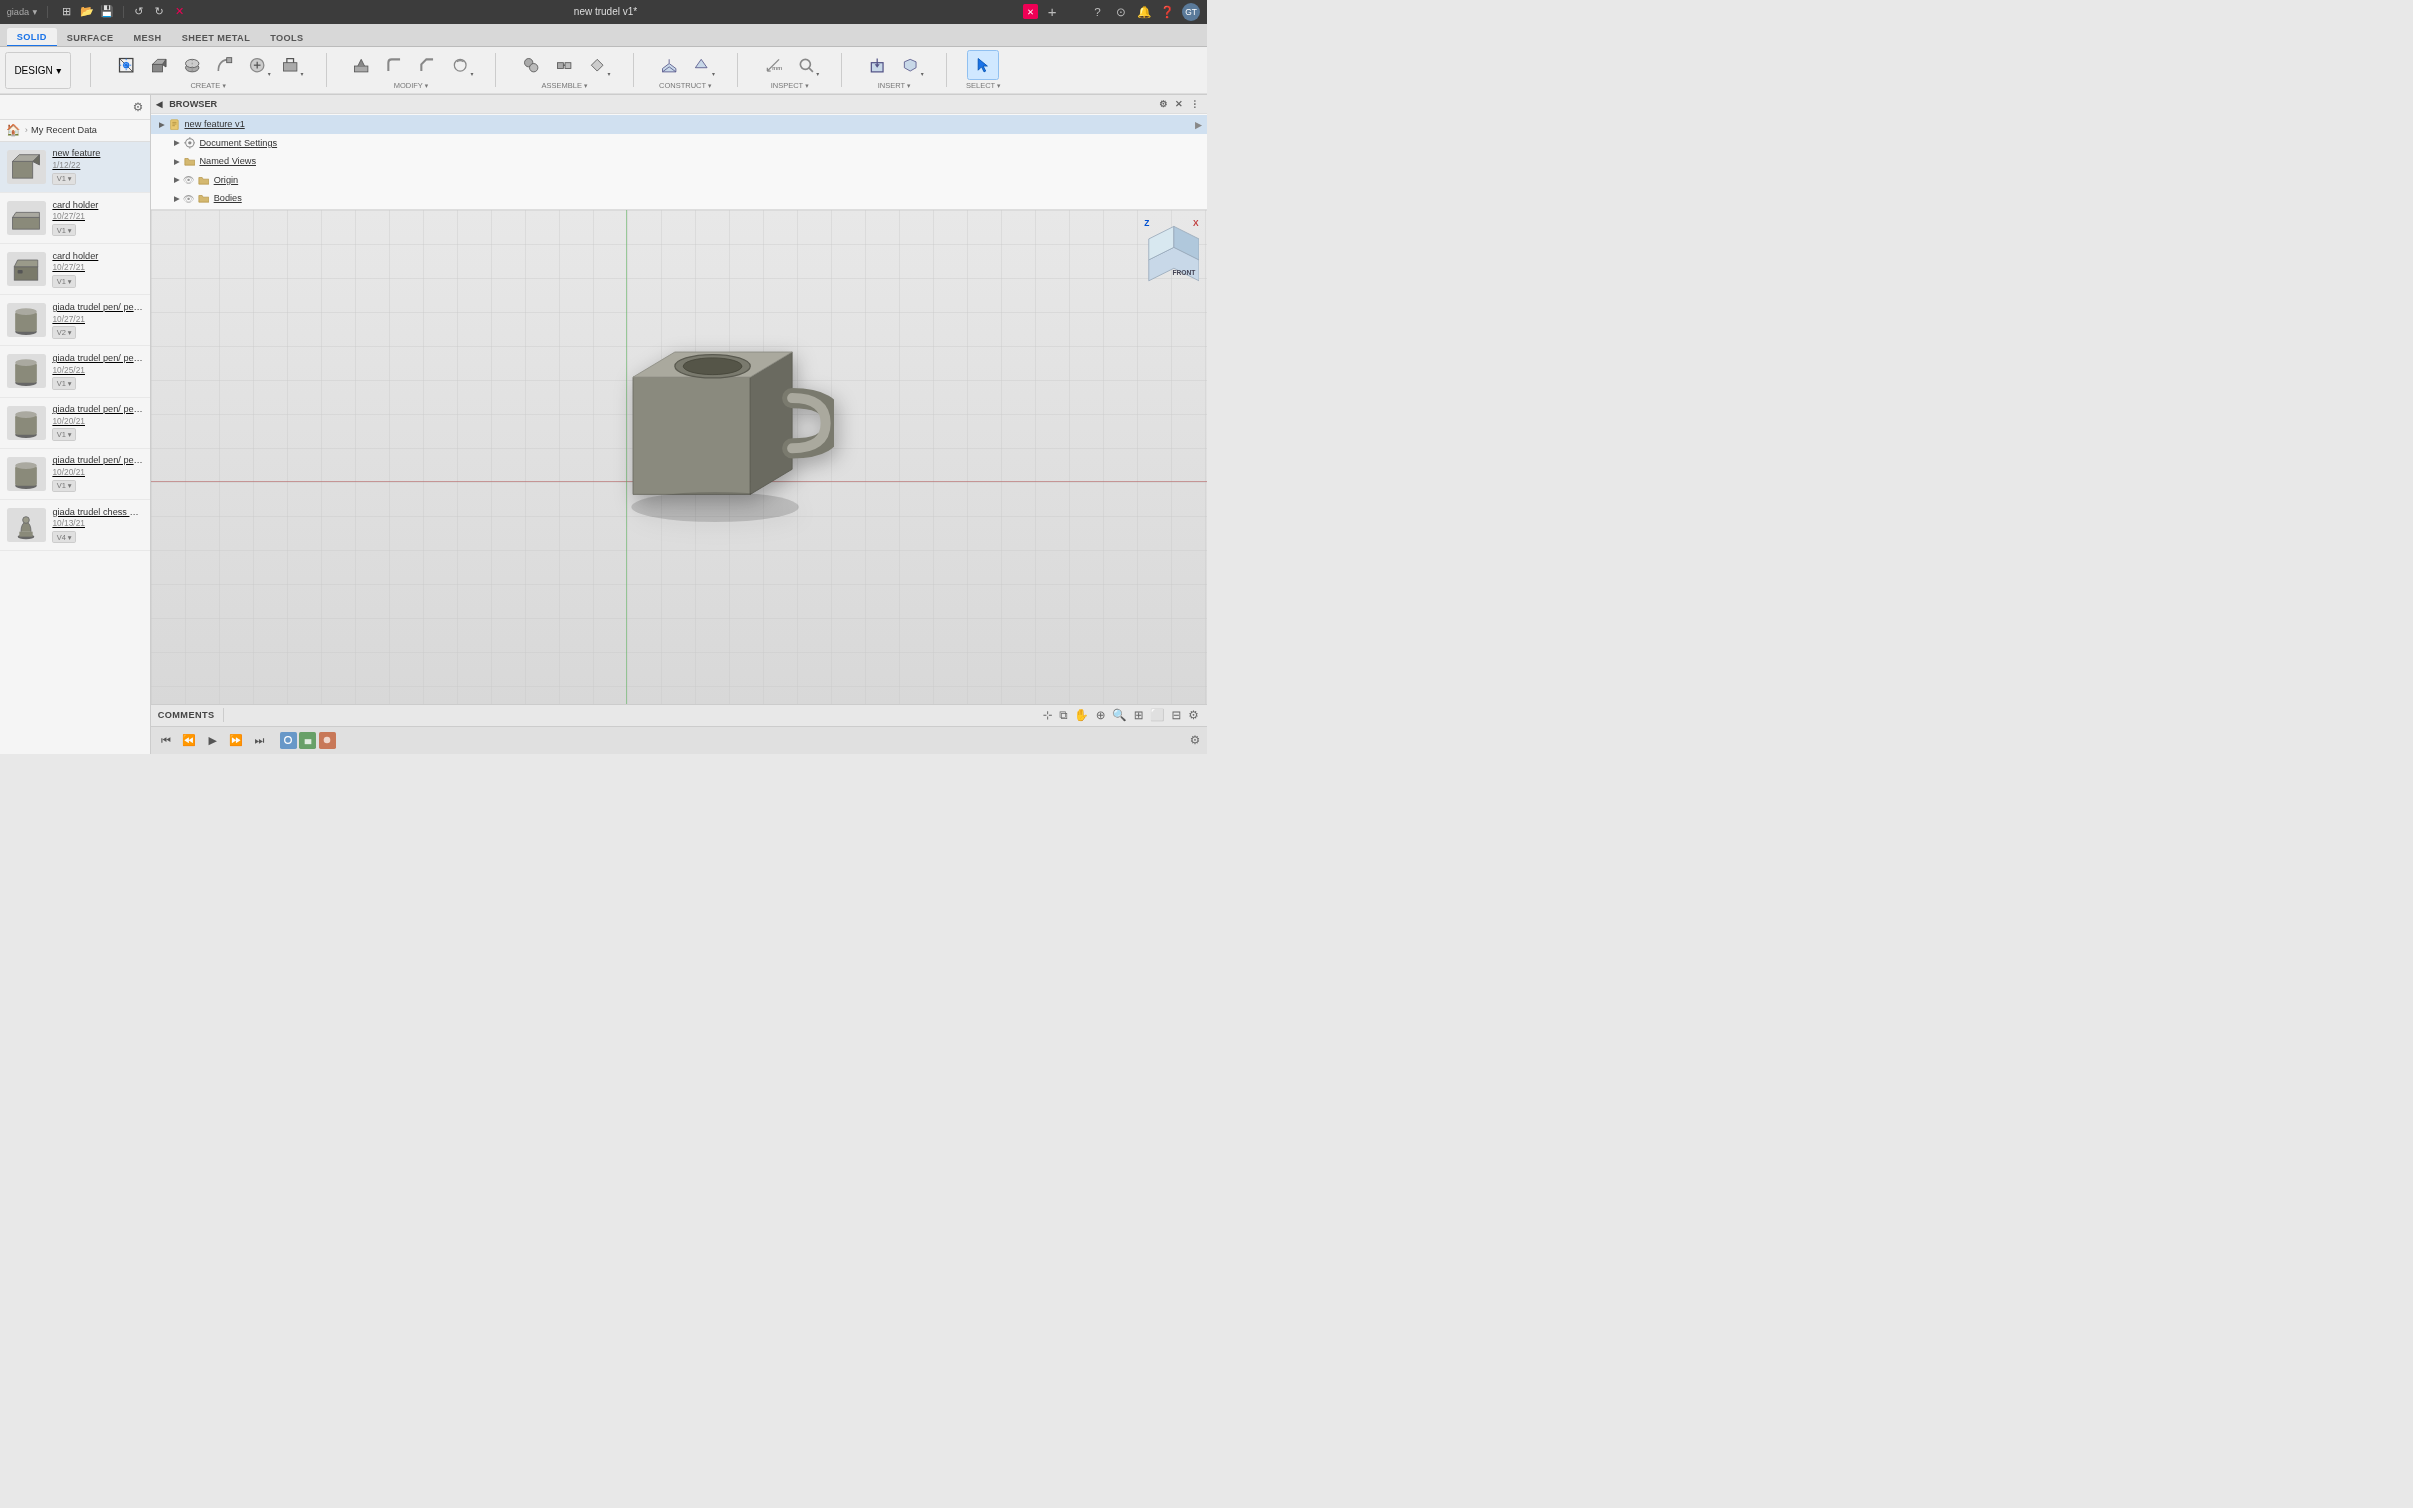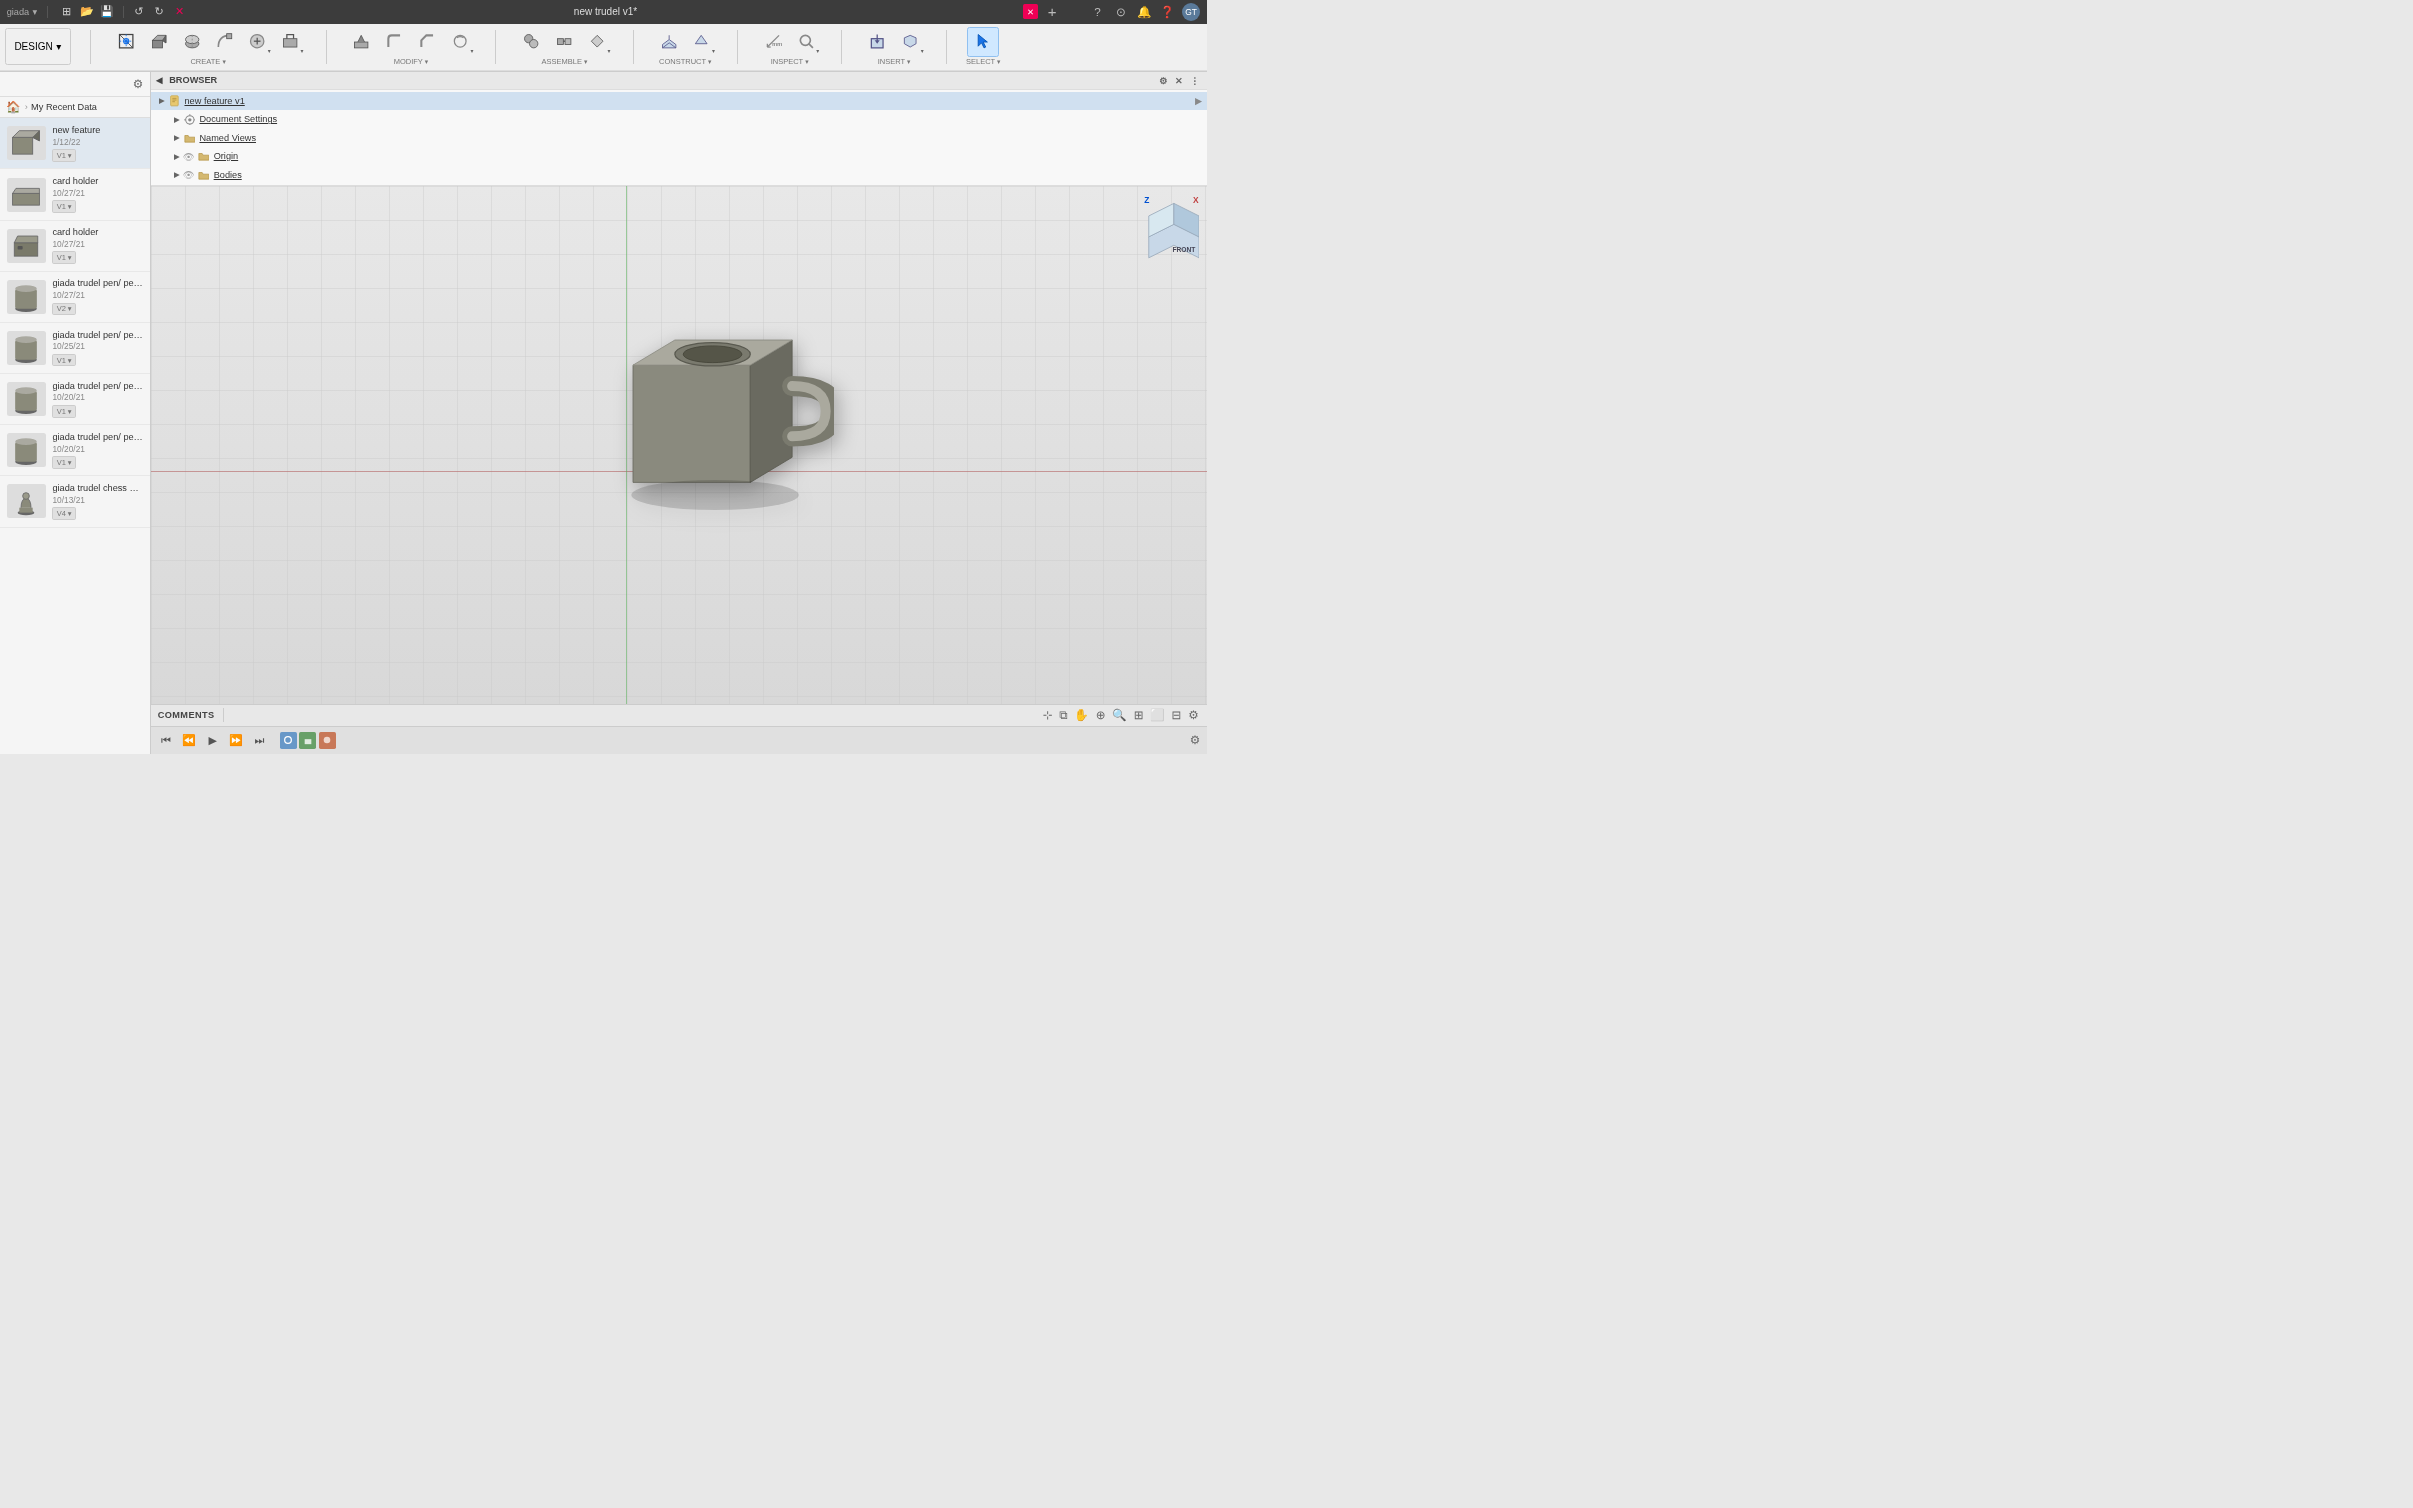--- a/index.html
+++ b/index.html
@@ -40,21 +40,21 @@
     .main-layout { display: flex; flex: 1; overflow: hidden; }
 
     
     .sidebar { width: 151px; background: #f5f5f5; border-right: 0.8px solid #ccc; display: flex; flex-direction: column; overflow-y: auto; }
     .sidebar-header { display: flex; align-items: center; justify-content: space-between; padding: 5px 6.7px; border-bottom: 0.8px solid #ddd; }
     .sidebar-settings { font-size: 11.7px; color: #666; cursor: pointer; }
     .sidebar-breadcrumb { display: flex; align-items: center; gap: 3.4px; padding: 3.4px 6.7px; font-size: 9.2px; color: #555; border-bottom: 0.8px solid #ddd; }
     .breadcrumb-home { font-size: 11.7px; cursor: pointer; }
     .breadcrumb-sep { color: #999; }
     .breadcrumb-text { color: #333; font-weight: 500; }
-    .recent-list { flex: 1; overflow-y: auto; }
+    .recent-list { flex: 1; overflow-y: auto; text-decoration: underline; }
     .recent-item { display: flex; align-items: center; padding: 6.7px; border-bottom: 0.8px solid #e8e8e8; cursor: pointer; gap: 6.7px; }
     .recent-item.active { background: #e0e8f0; }
     .recent-thumb { width: 39px; height: 34px; background: #ddd; border-radius: 2.5px; display: flex; align-items: center; justify-content: center; overflow: hidden; flex-shrink: 0; }
     .recent-info { flex: 1; min-width: 0; }
     .recent-name { font-size: 9.2px; font-weight: 500; color: #333; white-space: nowrap; overflow: hidden; text-overflow: ellipsis; }
     .recent-date { font-size: 8.4px; color: #888; margin-top: 1.7px; }
     .recent-version { font-size: 7.5px; color: #777; background: #e0e0e0; border: 0.8px solid #ccc; border-radius: 1.7px; padding: 0.8px 3.4px; margin-top: 2.5px; display: inline-flex; align-items: center; gap: 1.7px; cursor: pointer; }
 
     
     .viewport { flex: 1; display: flex; flex-direction: column; position: relative; overflow: hidden; }
@@ -122,20 +122,27 @@
     <div class="top-bar-right-icon">?</div>
     <div class="top-bar-right-icon">⊙</div>
     <div class="top-bar-right-icon">🔔</div>
     <div class="top-bar-right-icon">❓</div>
     <div class="top-bar-right-icon" style="background:#5a7a9a;border-radius:50%;width:18.4px;height:18.4px;font-size:8.4px;color:white;display:flex;align-items:center;justify-content:center;font-weight:400">GT</div>
   </div>
 </div>
 
 <div class="toolbar-area">
 
+  <div class="tab-strip">
+    <div class="tab active"><span>SOLID</span></div>
+    <div class="tab"><span>SURFACE</span></div>
+    <div class="tab"><span>MESH</span></div>
+    <div class="tab"><span>SHEET METAL</span></div>
+    <div class="tab"><span>TOOLS</span></div>
+  </div>
 
   <div class="toolbar-row">
     <button class="design-btn">
       <span>DESIGN</span>
       <span>▾</span>
     </button>
     <div class="toolbar-separator"></div>
 
     <div class="group-with-label">
       <div class="group-items">

